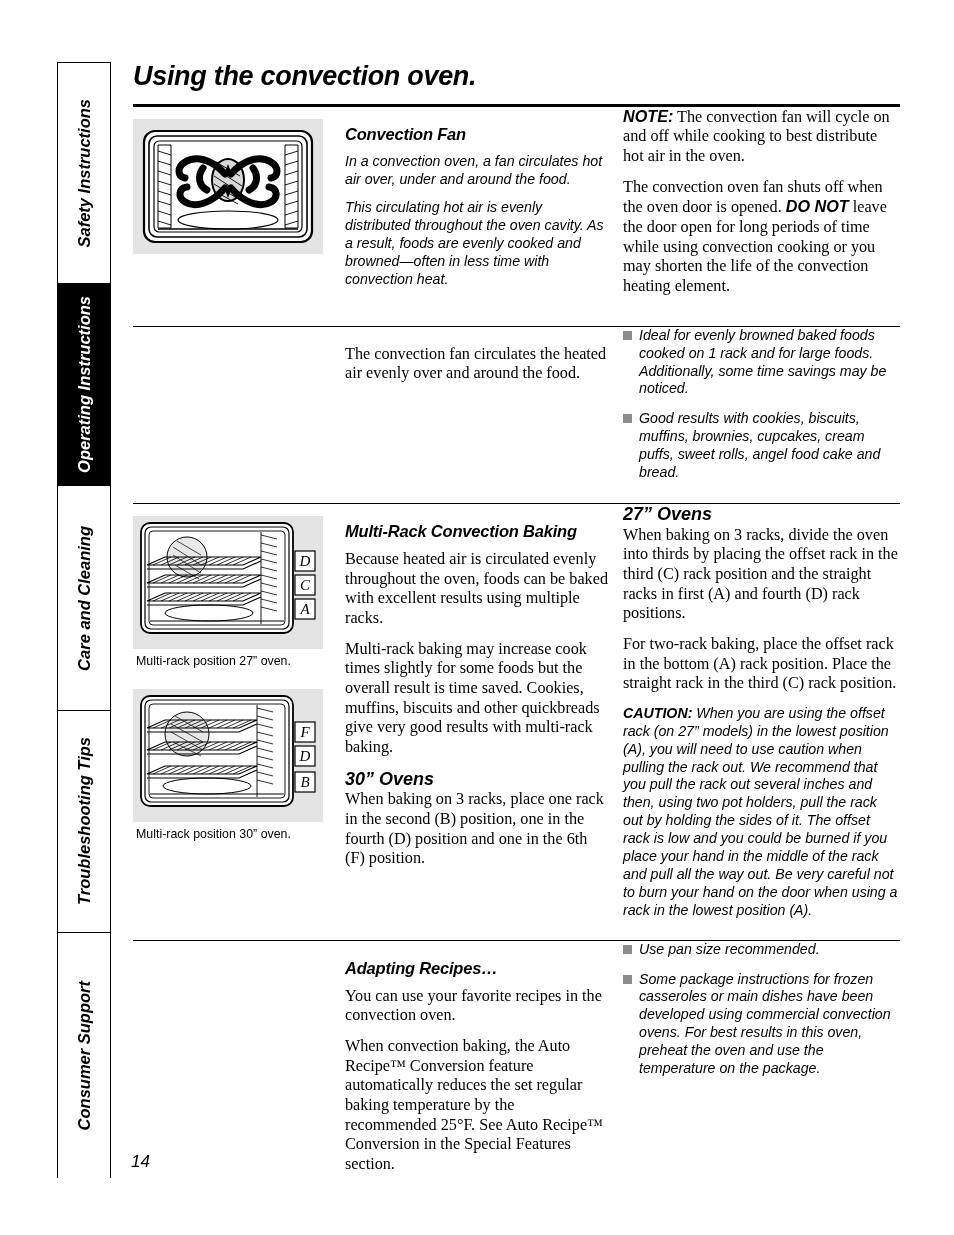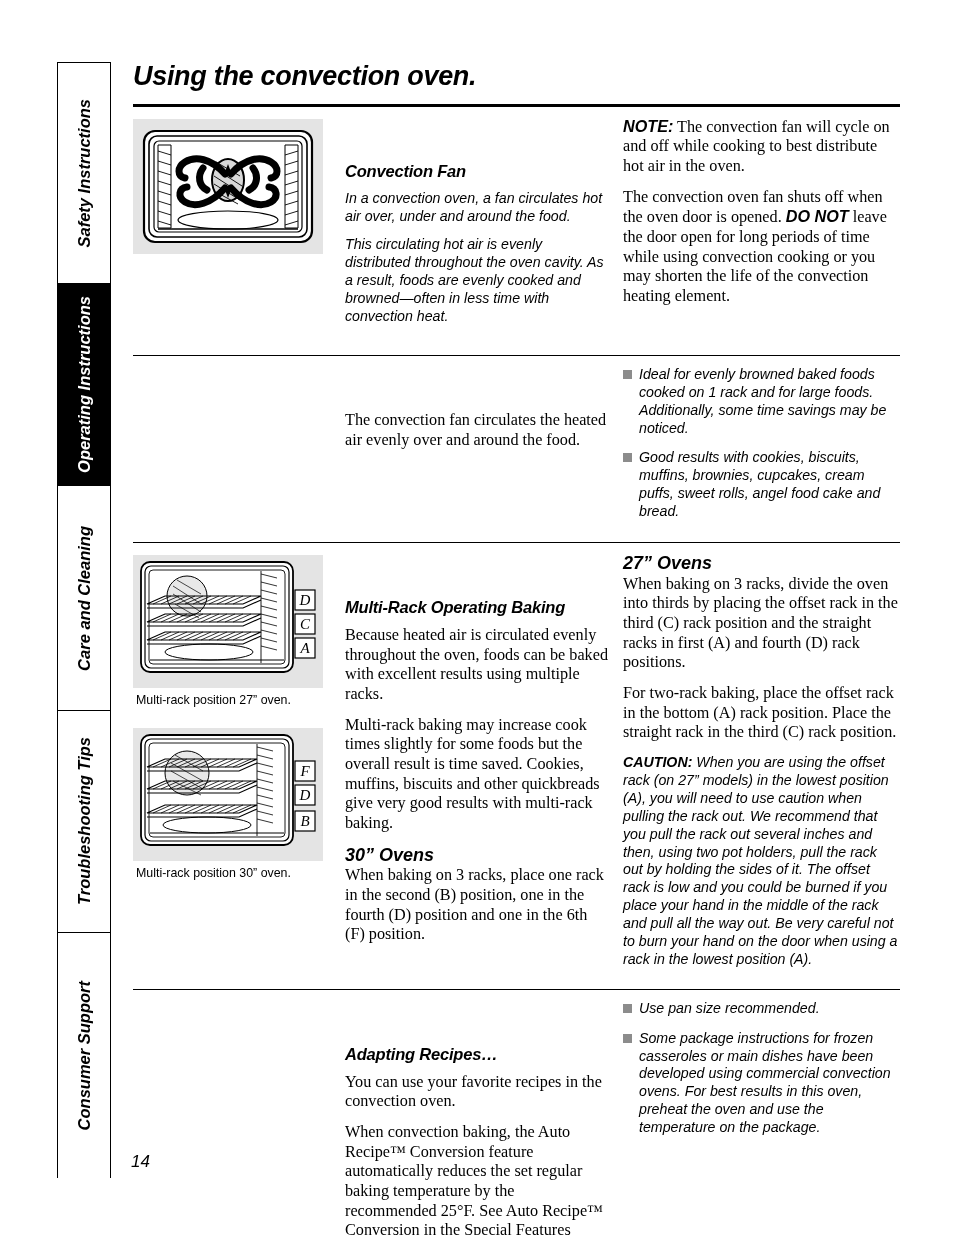--- a/index.html
+++ b/index.html
@@ -87,29 +87,27 @@
     gap: 0px;
   }
   .col-art {
     width: 212px;
     flex: 0 0 212px;
     padding-top: 12px;
   }
   .col-mid {
     width: 278px;
     flex: 0 0 278px;
-    padding-top: 11px;
+    padding-top: 18px;
     padding-right: 14px;
     box-sizing: border-box;
-    margin-top: 44px;
   }
   .col-right {
     width: 277px;
     flex: 0 0 277px;
-    padding-top: 10px;
   }
 
   h3.sec-head {
     font-family: "Liberation Sans", sans-serif;
     font-weight: bold;
     font-style: italic;
     font-size: 16.5px;
     margin: 0 0 9px 0;
     line-height: 1.15;
     letter-spacing: -0.2px;
@@ -402,21 +400,21 @@
           <g>
             <rect x="156" y="78" width="20" height="20" fill="#fff" stroke="#000" stroke-width="1.2"></rect>
             <text x="166" y="93" font-family="Liberation Serif, serif" font-style="italic" font-size="15" text-anchor="middle" fill="#000">B</text>
           </g>
         </svg>
       </div>
       <div class="fig-caption">Multi-rack position 30” oven.</div>
     </div>
 
     <div class="col-mid">
-      <h3 class="sec-head">Multi-Rack Operating Baking</h3>
+      <h3 class="sec-head">Multi-Rack Convection Baking</h3>
       <p class="serif">Because heated air is circulated evenly throughout the oven, foods can be baked with excellent results using multiple racks.</p>
       <p class="serif">Multi-rack baking may increase cook times slightly for some foods but the overall result is time saved. Cookies, muffins, biscuits and other quickbreads give very good results with multi-rack baking.</p>
       <h4 class="sub-head">30” Ovens</h4>
       <p class="serif">When baking on 3 racks, place one rack in the second (B) position, one in the fourth (D) position and one in the 6th (F) position.</p>
     </div>
 
     <div class="col-right">
       <h4 class="sub-head">27” Ovens</h4>
       <p class="serif">When baking on 3 racks, divide the oven into thirds by placing the offset rack in the third (C) rack position and the straight racks in first (A) and fourth (D) rack positions.</p>
       <p class="serif">For two-rack baking, place the offset rack in the bottom (A) rack position. Place the straight rack in the third (C) rack position.</p>

